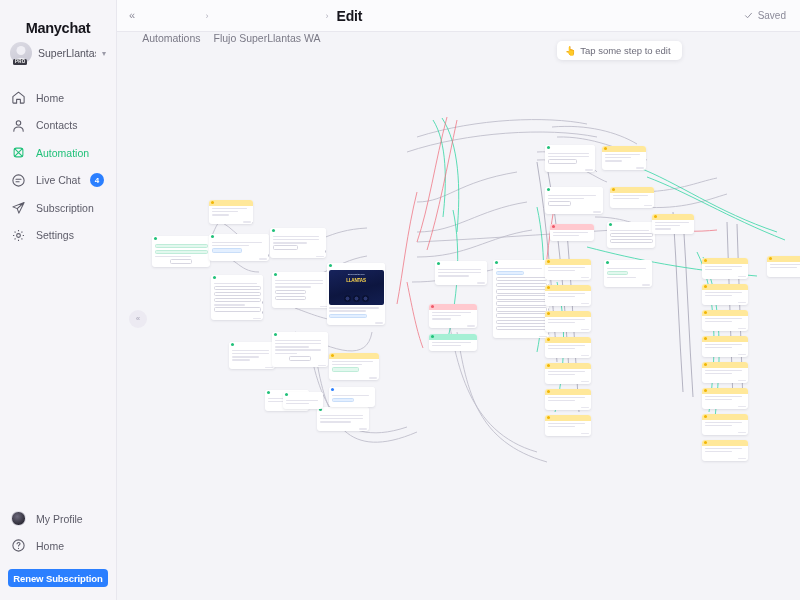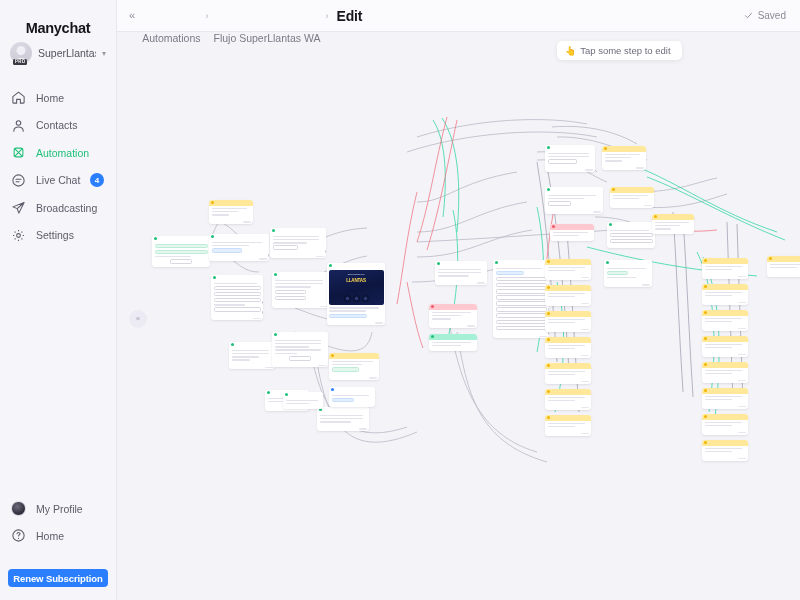--- a/index.html
+++ b/index.html
@@ -82,21 +82,21 @@
     margin-top: auto; display: flex; flex-direction: column;
     padding-bottom: 5px;
   }
   .sb-bottom .nav-item { height: 27px; }
   .profile-pic {
     width: 15px; height: 15px; border-radius: 50%; flex: 0 0 15px;
     background: radial-gradient(circle at 40% 35%, #6d6a7c 0%, #2e2c38 70%);
     border: 1px solid #dad9e2;
   }
   .renew {
-    margin: 20px 8px 8px 8px; height: 18px; border-radius: 4px;
+    margin: 10px 8px 8px 8px; height: 18px; border-radius: 4px;
     background: #2b7fff; color: #fff; font-size: 9.5px; font-weight: 700;
     display: flex; align-items: center; justify-content: center;
     cursor: pointer; letter-spacing: -0.1px;
   }
 
   
   #main { flex: 1; display: flex; flex-direction: column; position: relative; }
   #topbar {
     height: 32px; background: #fbfbfd; border-bottom: 1px solid #e8e7ee;
     display: flex; align-items: center; padding: 0 14px 0 10px;
@@ -264,21 +264,21 @@
             <path d="M8 10h8M8 14h5"></path>
           </svg>
         <span>Live Chat</span>
         <span class="badge">4</span>
       </div>
 
       <div class="nav-item">
         <svg class="ic" viewBox="0 0 24 24" fill="none" stroke="currentColor" stroke-width="1.7" stroke-linejoin="round">
             <path d="M21 4 3 11l7 2.8L21 4zM10 13.8 12.6 21 21 4"></path>
           </svg>
-        <span>Broadcasting</span>
+        <span>Subscription</span>
       </div>
 
       <div class="nav-item">
         <svg class="ic" viewBox="0 0 24 24" fill="none" stroke="currentColor" stroke-width="1.7">
             <circle cx="12" cy="12" r="3"></circle>
             <path d="M12 3.2v2M12 18.8v2M3.2 12h2M18.8 12h2M5.8 5.8l1.4 1.4M16.8 16.8l1.4 1.4M18.2 5.8l-1.4 1.4M7.2 16.8l-1.4 1.4"></path>
           </svg>
         <span>Settings</span>
       </div>
     </nav>

